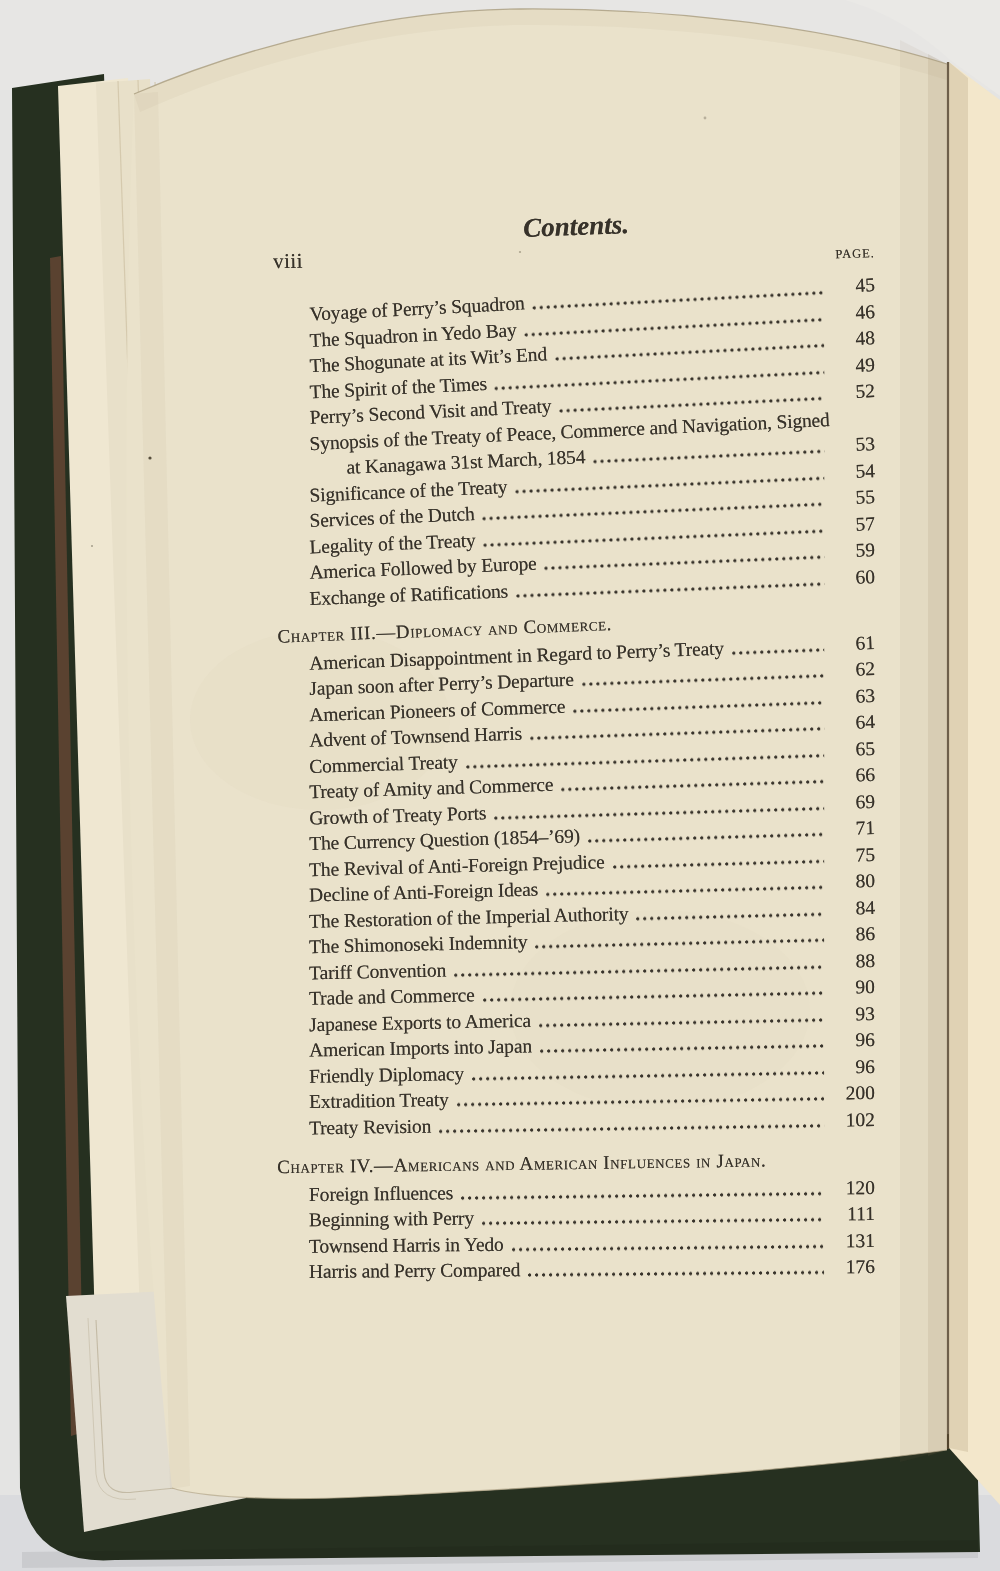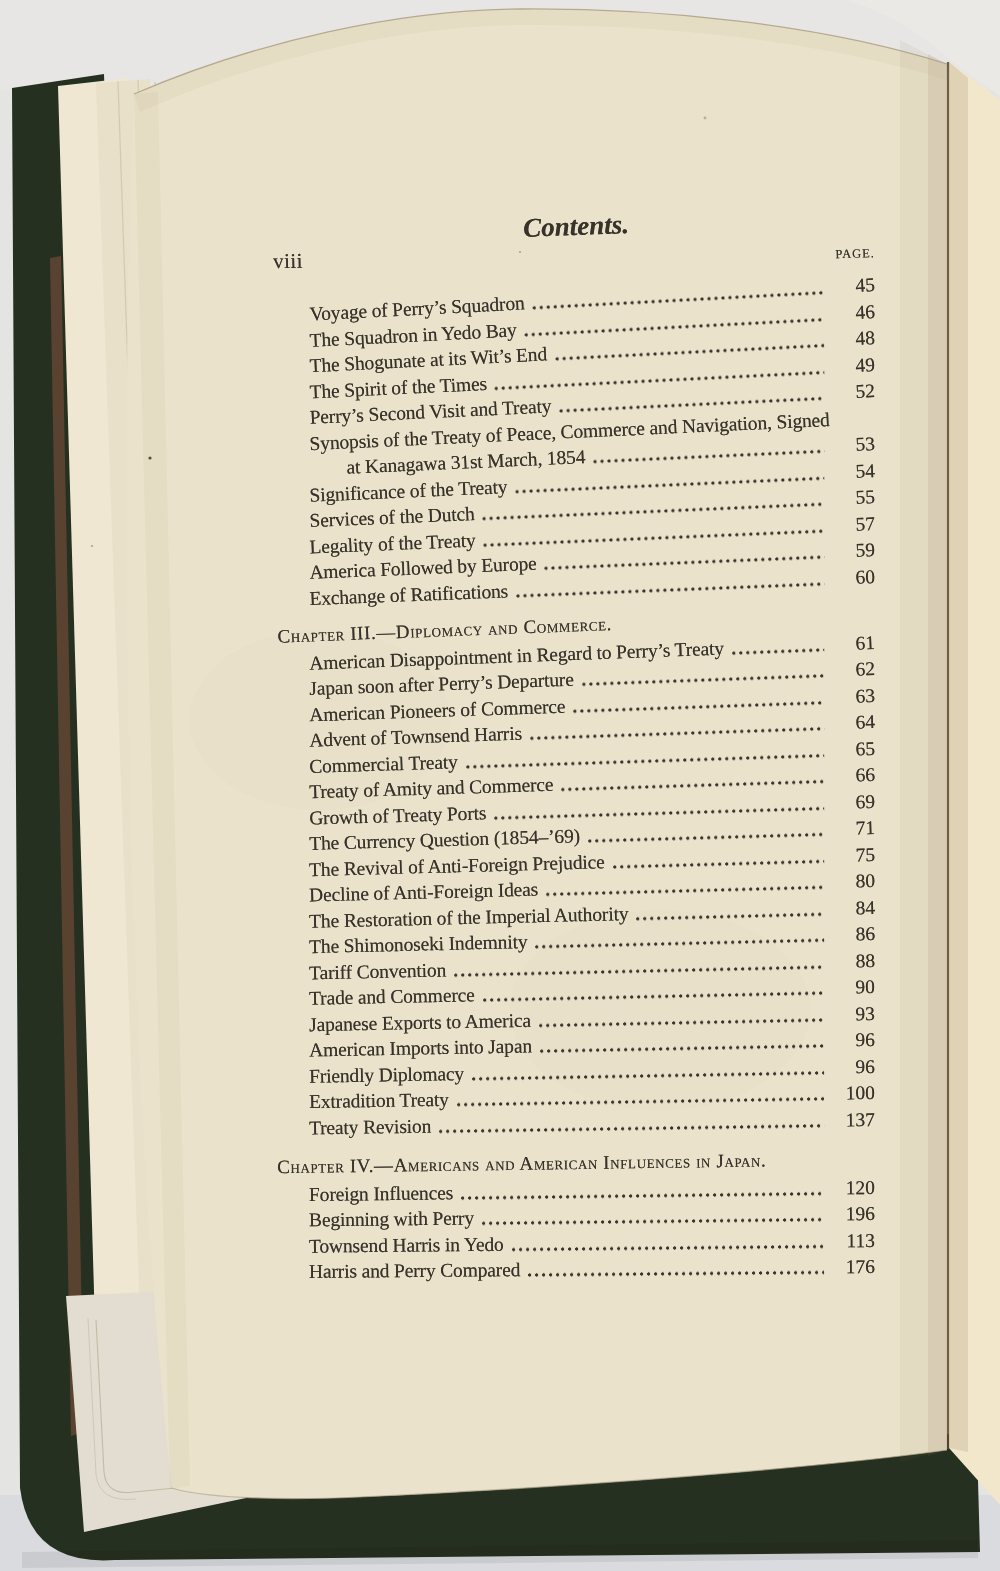--- a/index.html
+++ b/index.html
@@ -261,44 +261,44 @@
             <span class="num">96</span>
           </div>
           <div class="toc-row" style="transform: rotate(-0.99deg);">
             <span class="lbl">Friendly Diplomacy</span>
             <span class="dots"></span>
             <span class="num">96</span>
           </div>
           <div class="toc-row" style="transform: rotate(-0.92deg);">
             <span class="lbl">Extradition Treaty</span>
             <span class="dots"></span>
-            <span class="num">100</span>
+            <span class="num">200</span>
           </div>
           <div class="toc-row" style="transform: rotate(-0.85deg);">
             <span class="lbl">Treaty Revision</span>
             <span class="dots"></span>
-            <span class="num">137</span>
+            <span class="num">102</span>
           </div>
         </div>
         <div class="toc-section">
           <div class="toc-row heading-row" style="transform: rotate(-0.78deg);">Chapter IV.—Americans and American Influences in Japan.</div>
           <div class="toc-row" style="transform: rotate(-0.71deg);">
             <span class="lbl">Foreign Influences</span>
             <span class="dots"></span>
             <span class="num">120</span>
           </div>
           <div class="toc-row" style="transform: rotate(-0.64deg);">
             <span class="lbl">Beginning with Perry</span>
             <span class="dots"></span>
-            <span class="num">196</span>
+            <span class="num">111</span>
           </div>
           <div class="toc-row" style="transform: rotate(-0.57deg);">
             <span class="lbl">Townsend Harris in Yedo</span>
             <span class="dots"></span>
-            <span class="num">113</span>
+            <span class="num">131</span>
           </div>
           <div class="toc-row" style="transform: rotate(-0.5deg);">
             <span class="lbl">Harris and Perry Compared</span>
             <span class="dots"></span>
             <span class="num">176</span>
           </div>
         </div>
       </div>
   </div>
 

